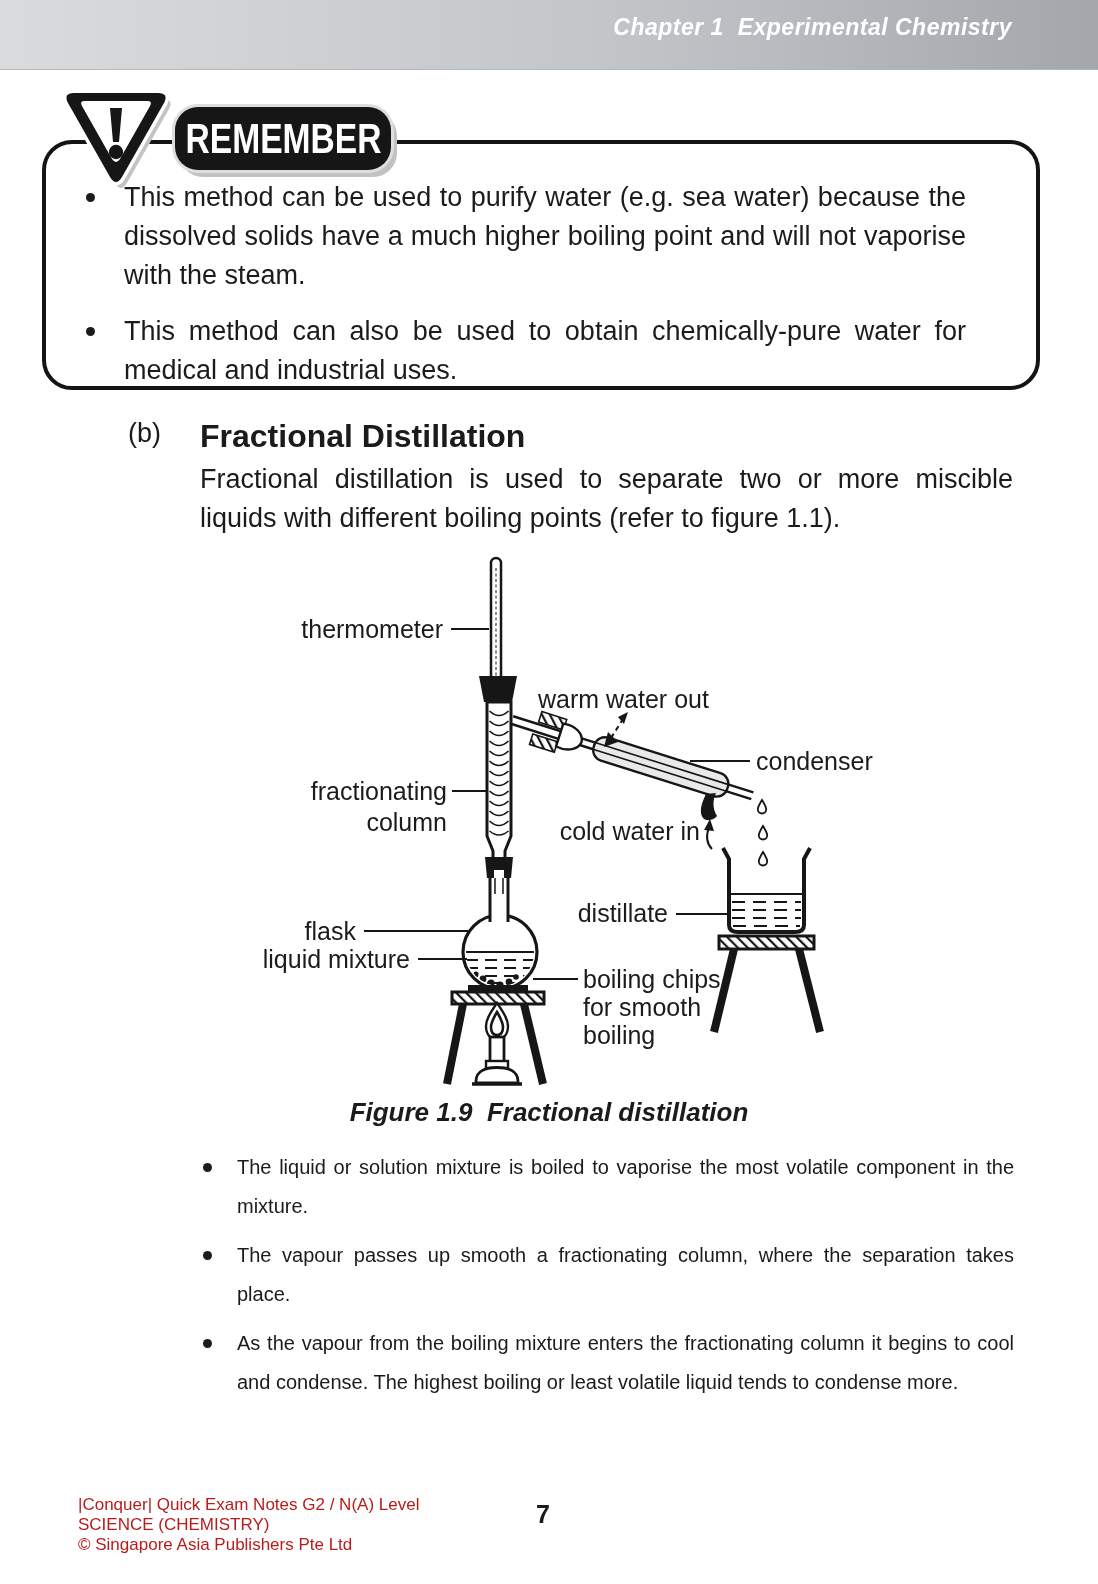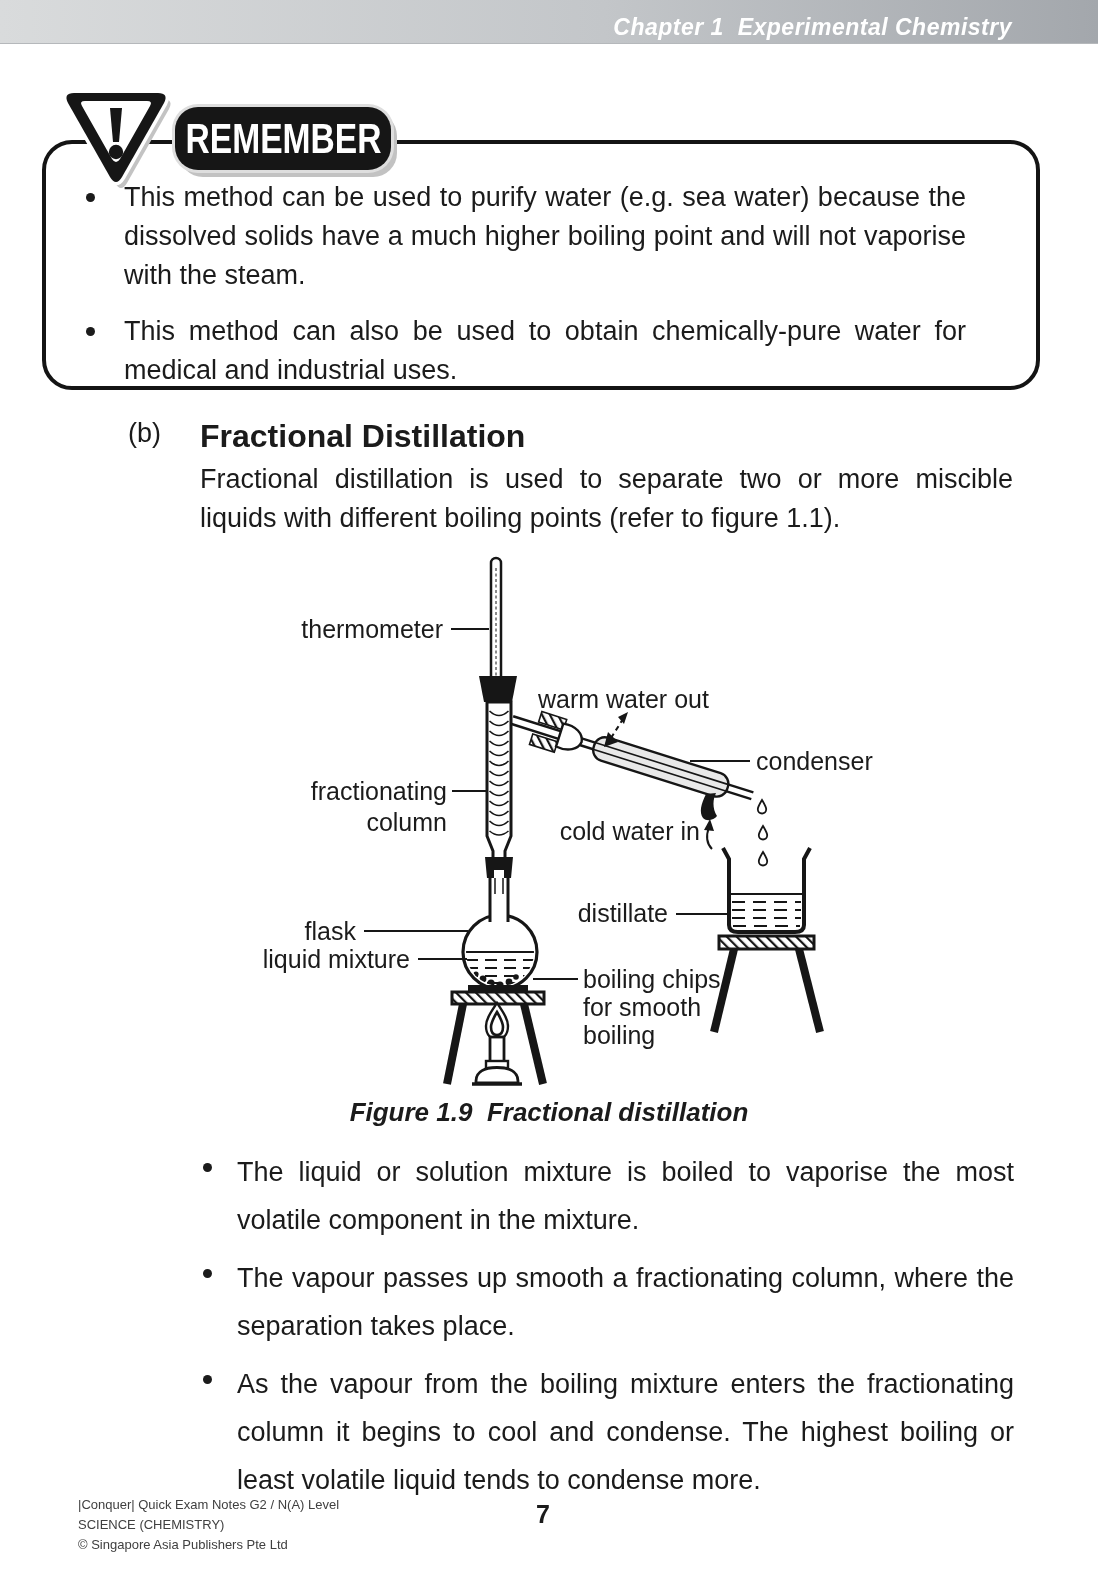--- a/index.html
+++ b/index.html
@@ -1,21 +1,21 @@
 <!DOCTYPE html>
 <html><head>
 <meta charset="utf-8">
 <style>
   * { margin:0; padding:0; box-sizing:border-box; }
   body { background:#fff; font-family:"Liberation Sans","DejaVu Sans",sans-serif; }
   .page { position:relative; width:1098px; height:1584px; background:#fff; overflow:hidden;
           color:#1b1b1b; }
 
   
-  .header-bar { position:absolute; left:0; top:0; width:1098px; height:44px;
+  .header-bar { position:absolute; left:0; top:0; width:1098px; height:70px;
     background:linear-gradient(90deg,#d9dbdc 0%,#c3c6c9 55%,#a3a7ac 100%);
     border-bottom:1px solid #b5b8bb; }
   .header-text { position:absolute; right:86px; top:14px; font-size:23px; font-weight:bold;
     font-style:italic; color:#ffffff; white-space:pre; letter-spacing:0.5px; }
 
   
   .remember-box { position:absolute; left:42px; top:140px; width:998px; height:250px;
     border:4px solid #141414; border-radius:30px; background:#fff; }
   .rem-list { list-style:none; padding:34px 70px 0 36px; }
   .rem-list li { position:relative; padding-left:42px; font-size:27px; line-height:39px;
@@ -40,27 +40,27 @@
 
   
   .diagram { position:absolute; left:0; top:548px; width:1098px; height:545px; }
   .diagram text { font-family:"Liberation Sans","DejaVu Sans",sans-serif; font-size:25px; fill:#1b1b1b; }
 
   .caption { position:absolute; left:0; top:1097px; width:1098px; text-align:center;
     font-size:26px; font-weight:bold; font-style:italic; white-space:pre; }
 
   
   .main-list { position:absolute; left:200px; top:1148px; width:814px; list-style:none; }
-  .main-list li { position:relative; padding-left:37px; font-size:27px; line-height:48px;
+  .main-list li { position:relative; padding-left:37px; font-size:20px; line-height:39px;
     text-align:justify; margin-bottom:10px; }
   .main-list li::before { content:""; position:absolute; left:3px; top:15px; width:9px; height:9px;
     border-radius:50%; background:#1b1b1b; }
 
   
-  .footer { position:absolute; left:78px; top:1495px; font-size:13px; line-height:20px; color:#404040; }
+  .footer { position:absolute; left:78px; top:1495px; font-size:17px; line-height:20px; color:#b91c1c; }
   .page-num { position:absolute; left:536px; top:1500px; font-size:25px; font-weight:bold; }
 </style>
 </head>
 <body>
 
 <div class="page">
 
   <div class="header-bar">
     <span class="header-text">Chapter 1  Experimental Chemistry</span>
   </div>

